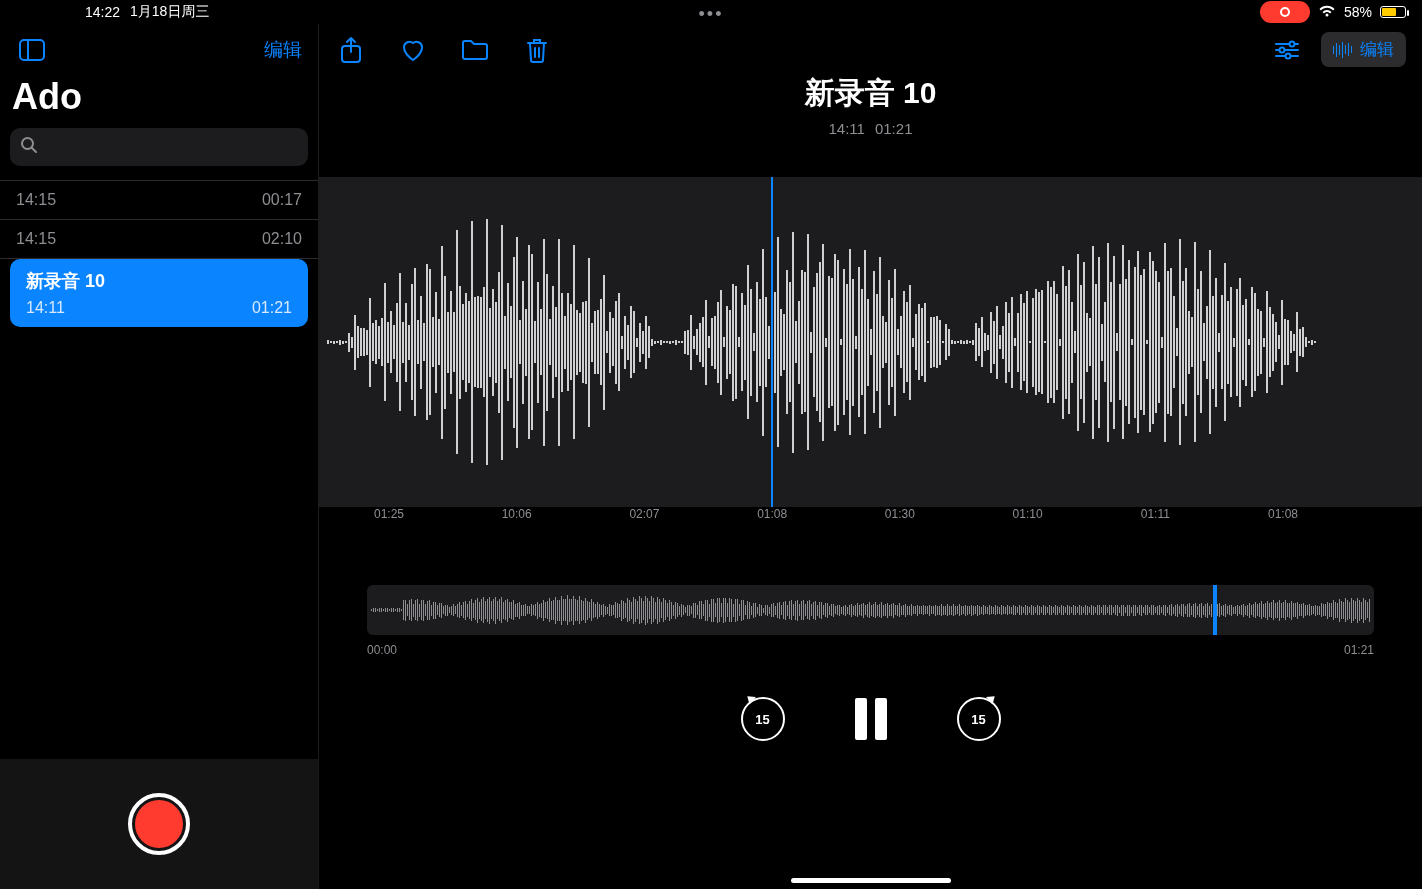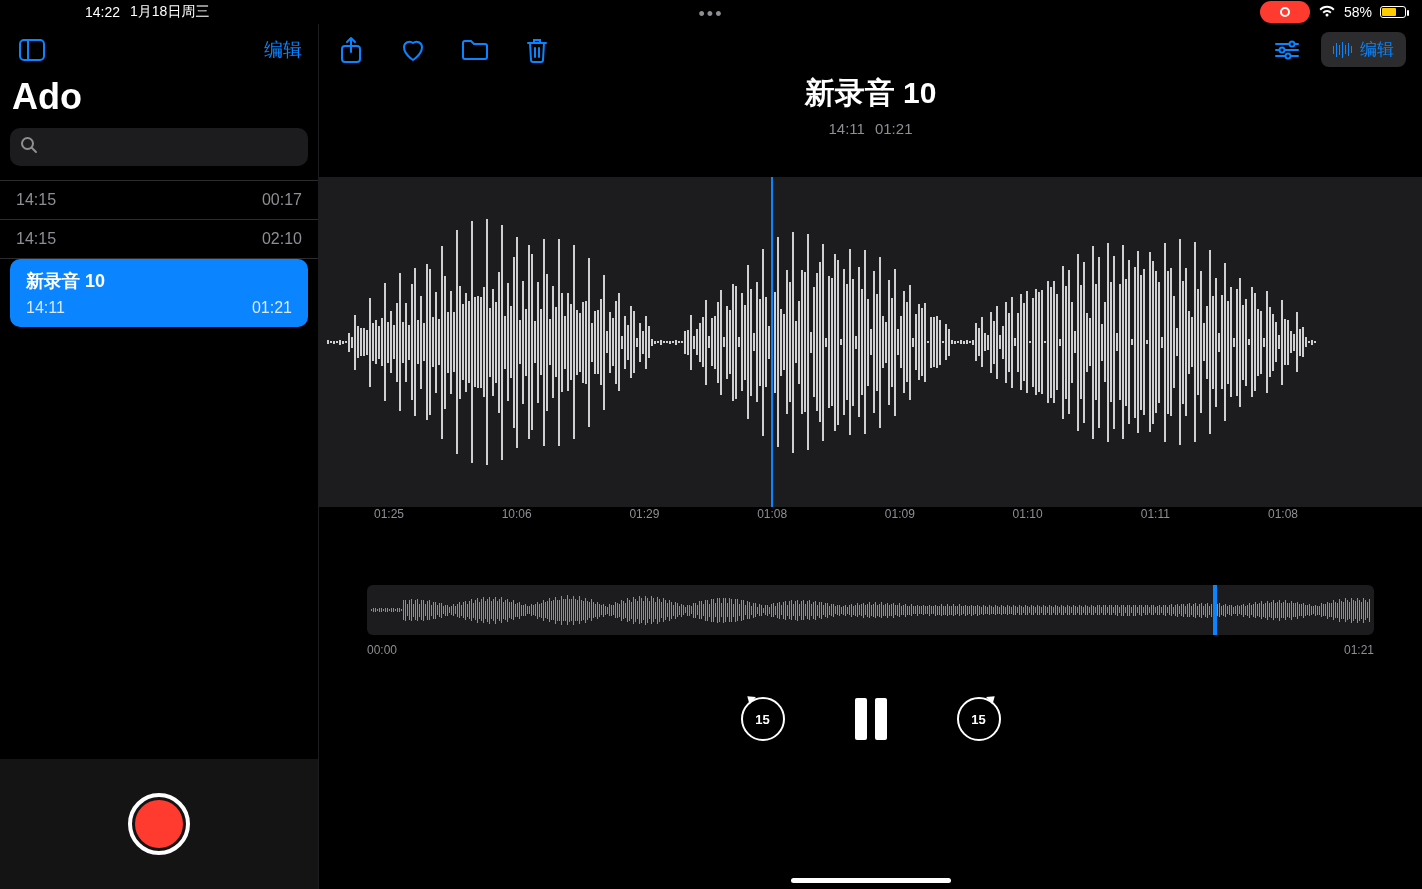--- a/index.html
+++ b/index.html
@@ -554,23 +554,23 @@
             <span style="height:10px"></span>
             <span style="height:2px"></span>
             <span style="height:5px"></span>
             <span style="height:2px"></span>
           </div>
         <div class="playhead"></div>
       </div>
       <div class="tick-labels" id="ticks">
           <span style="left:70px">01:25</span>
           <span style="left:197.71428571428572px">10:06</span>
-          <span style="left:325.42857142857144px">01:29</span>
+          <span style="left:325.42857142857144px">02:07</span>
           <span style="left:453.1428571428571px">01:08</span>
-          <span style="left:580.8571428571429px">01:09</span>
+          <span style="left:580.8571428571429px">01:30</span>
           <span style="left:708.5714285714286px">01:10</span>
           <span style="left:836.2857142857142px">01:11</span>
           <span style="left:964px">01:08</span>
         </div>
     </div>
 
     <div class="overview">
       <div class="ow" id="ovwaves">
           <span style="height:2px"></span>
           <span style="height:4px"></span>

